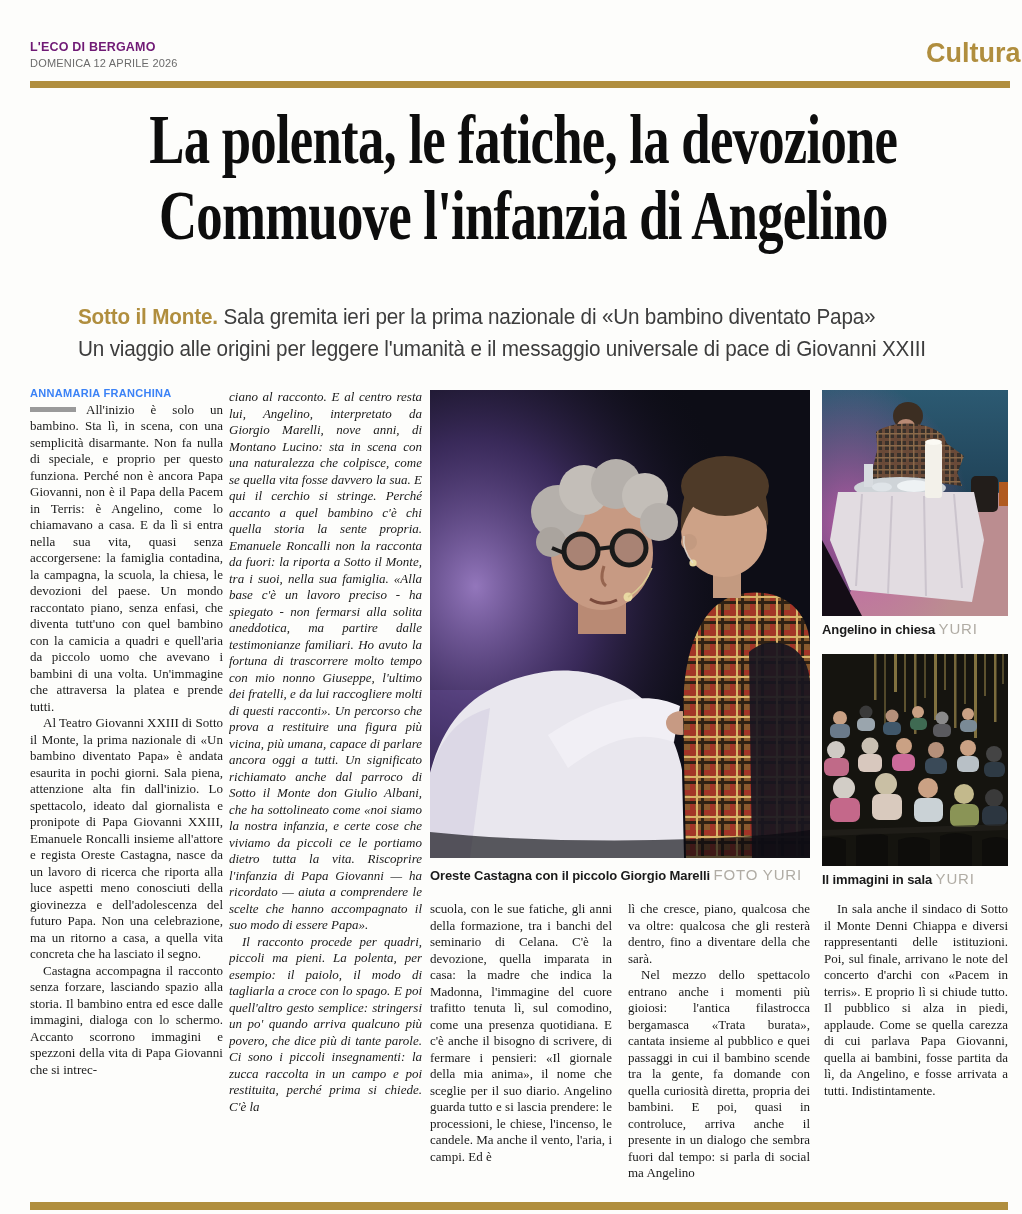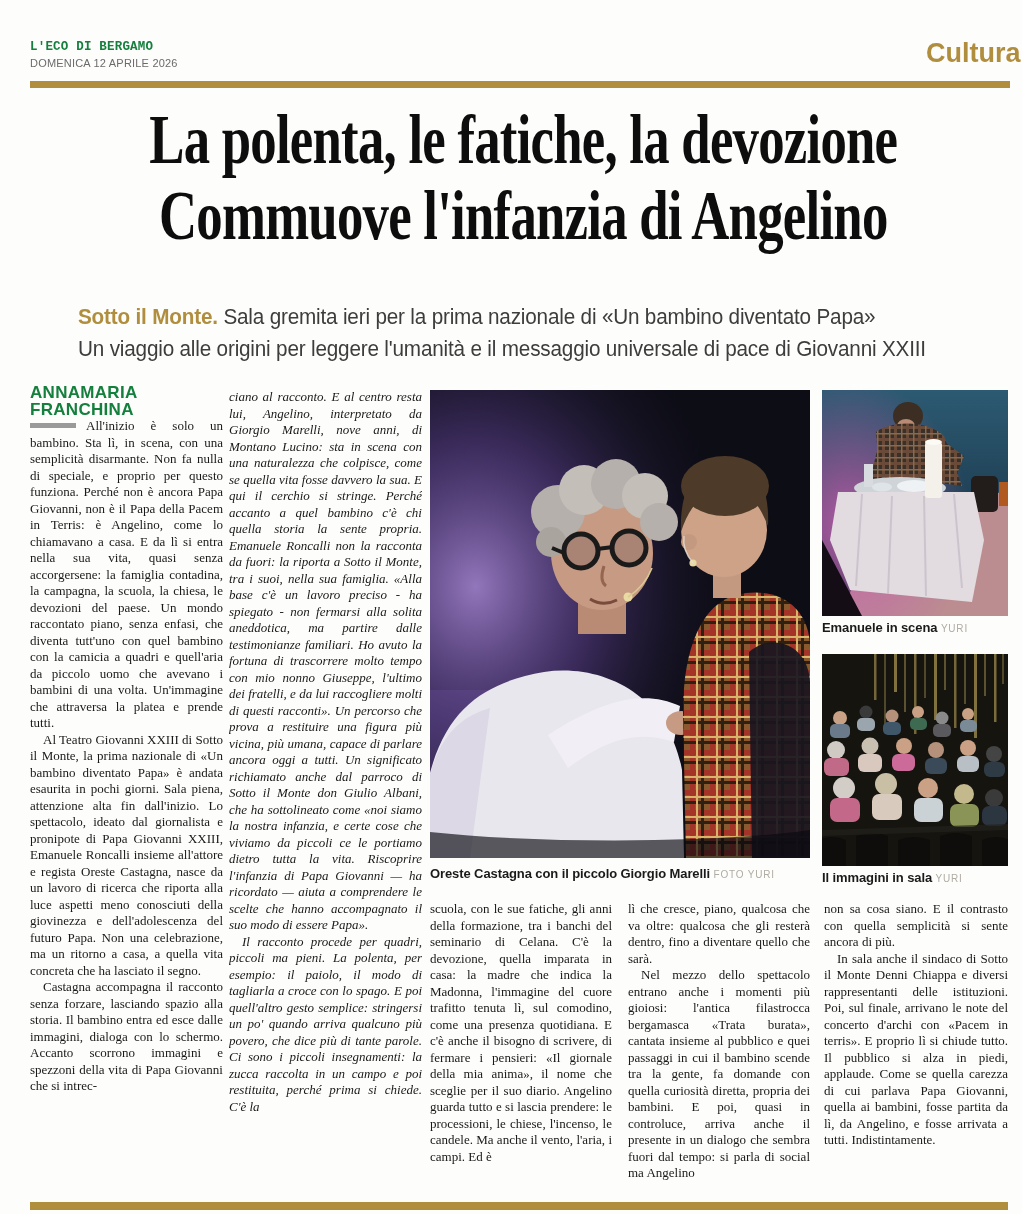--- a/index.html
+++ b/index.html
@@ -2,22 +2,22 @@
 <html lang="it"><head>
 <meta charset="utf-8">
 <style>
   html,body{margin:0;padding:0;background:#e8e8e8;}
   #page{
     position:relative;width:1022px;height:1214px;margin:0 auto;
     background:#fdfdfb;overflow:hidden;
     font-family:"Liberation Serif", serif;color:#1b1b1b;
   }
   
-  .masthead-name{position:absolute;left:30px;top:40px;font-family:Liberation Mono, monospace;
-    font-weight:bold;font-size:12.5px;letter-spacing:.2px;color:#15803d;}
+  .masthead-name{position:absolute;left:30px;top:40px;font-family:Liberation Sans, sans-serif;
+    font-weight:bold;font-size:12.5px;letter-spacing:.2px;color:#701a75;}
   .masthead-date{position:absolute;left:30px;top:57px;font-family:"Liberation Sans",sans-serif;
     font-size:11px;color:#6b6b6b;letter-spacing:.2px;}
   .section-label{position:absolute;left:926px;top:38px;font-family:"Liberation Sans",sans-serif;
     font-weight:bold;font-size:27px;white-space:nowrap;}
   .rule-top{position:absolute;left:30px;top:81px;width:980px;height:7px;}
   .rule-bottom{position:absolute;left:30px;top:1202px;width:978px;height:8px;}
   
   .headline{position:absolute;left:26px;top:102px;width:996px;height:190px;overflow:visible;text-align:center;}
   .headline-inner{width:1300px;transform:scaleX(0.765);transform-origin:0 0;
     font-family:"Liberation Serif",serif;font-weight:bold;color:#0d0d0d;
@@ -27,30 +27,30 @@
   .standfirst{position:absolute;left:30px;top:301px;width:992px;margin-left:48px;}
   .standfirst-inner{width:1080px;transform:scaleX(0.92);transform-origin:0 0;
     font-family:"Liberation Sans",sans-serif;font-size:22.5px;line-height:32px;
     color:#3d3d3d;letter-spacing:-.2px;}
   .kicker{font-weight:bold;}
   
   .bodycol{position:absolute;overflow:hidden;text-align:justify;
     font-size:13px;line-height:16.5px;color:#191919;}
   .bodycol p{margin:0;}
   .bodycol p.ind{text-indent:13px;}
-  .byline{font-family:"Liberation Sans",sans-serif;font-weight:bold;font-size:17px;
-    letter-spacing:.3px;color:#15803d;margin:0 0 7px 0;text-align:left;}
+  .byline{font-family:"Liberation Sans",sans-serif;font-weight:bold;font-size:11px;
+    letter-spacing:.3px;color:#3b82f6;margin:0 0 7px 0;text-align:left;}
   .lead-dash{display:inline-block;width:46px;height:5px;background:#9a9a9a;
     margin-right:10px;vertical-align:2px;}
   
   .photo{position:absolute;display:block;}
   .photo svg{display:block;width:100%;height:100%;}
   .caption{position:absolute;font-family:"Liberation Sans",sans-serif;font-size:13px;
     font-weight:bold;color:#1a1a1a;letter-spacing:-.1px;}
-  .credit{font-weight:normal;font-size:10px;color:#b0aca4;letter-spacing:.8px;}
+  .credit{font-weight:normal;font-size:15px;color:#b0aca4;letter-spacing:.8px;}
 </style>
 </head>
 <body>
 
 <div id="page">
 
   <div class="masthead-name">L'ECO DI BERGAMO</div>
   <div class="masthead-date">DOMENICA 12 APRILE 2026</div>
   <div class="section-label" style="color:#b08e3e;">Cultura e</div>
   <div class="rule-top" style="background:#b08e3e;"></div>
@@ -185,21 +185,21 @@
       <path d="M40,104 L34,196 M70,106 L66,204 M102,106 L104,206 M132,104 L140,198" stroke="#c6bec8" stroke-width="2" fill="none" opacity="0.8"></path>
 
       <ellipse cx="92" cy="96" rx="17" ry="6" fill="#eef2f4"></ellipse>
       <rect x="42" y="74" width="9" height="23" fill="#d8dce0"></rect>
       <ellipse cx="60" cy="97" rx="10" ry="4.5" fill="#dfe4e8"></ellipse>
       <rect x="103" y="52" width="17" height="56" rx="3" fill="#f3f1ea"></rect>
       <ellipse cx="111.5" cy="52" rx="8.5" ry="3" fill="#fbfaf4"></ellipse>
     </svg>
   </div>
   <div class="caption" style="left:822px;top:620px;width:186px;">
-    <span>Emanuele in scena</span>
+    <span>Angelino in chiesa</span>
     <span class="credit">YURI</span>
   </div>
 
   <div class="photo" style="left:822px;top:654px;width:186px;height:212px;">
     <svg viewBox="0 0 186 212" preserveAspectRatio="none">
       <rect width="186" height="212" fill="#15140f"></rect>
 
       <g fill="#8d7b45">
         <rect x="52" y="0" width="2.5" height="46" opacity="0.8"></rect>
           <rect x="62" y="0" width="2" height="70" opacity="0.5"></rect>
@@ -270,23 +270,22 @@
   </div>
   <div class="caption" style="left:822px;top:870px;width:186px;">
     <span>Il immagini in sala</span>
     <span class="credit">YURI</span>
   </div>
 
   <div class="bodycol" style="left:430px;top:901px;width:182px;height:292px;">
     <p>scuola, con le sue fatiche, gli anni della formazione, tra i banchi del seminario di Celana. C'è la devozione, quella imparata in casa: la madre che indica la Madonna, l'immagine del cuore trafitto tenuta lì, sul comodino, come una presenza quotidiana. E c'è anche il bisogno di scrivere, di fermare i pensieri: «Il giornale della mia anima», il nome che sceglie per il suo diario. Angelino guarda tutto e si lascia prendere: le processioni, le chiese, l'incenso, le candele. Ma anche il vento, l'aria, i campi. Ed è</p>
   </div>
   <div class="bodycol" style="left:628px;top:901px;width:182px;height:292px;">
-    <p>lì che cresce, piano, qualcosa che va oltre: qualcosa che gli resterà dentro, fino a diventare quello che sarà.</p>
+    <p>lì che cresce, piano, qualcosa che va oltre: qualcosa che gli resterà dentro, fino a diventare della che sarà.</p>
     <p class="ind">Nel mezzo dello spettacolo entrano anche i momenti più gioiosi: l'antica filastrocca bergamasca «Trata burata», cantata insieme al pubblico e quei passaggi in cui il bambino scende tra la gente, fa domande con quella curiosità diretta, propria dei bambini. E poi, quasi in controluce, arriva anche il presente in un dialogo che sembra fuori dal tempo: si parla di social ma Angelino</p>
   </div>
   <div class="bodycol" style="left:824px;top:901px;width:184px;height:292px;">
-    <p>non sa cosa siano. E il contrasto con quella semplicità si sente ancora di più.</p>
     <p class="ind">In sala anche il sindaco di Sotto il Monte Denni Chiappa e diversi rappresentanti delle istituzioni. Poi, sul finale, arrivano le note del concerto d'archi con «Pacem in terris». E proprio lì si chiude tutto. Il pubblico si alza in piedi, applaude. Come se quella carezza di cui parlava Papa Giovanni, quella ai bambini, fosse partita da lì, da Angelino, e fosse arrivata a tutti. Indistintamente.</p>
   </div>
 
   <div class="rule-bottom" style="background:#b08e3e;"></div>
 
 </div>
 
 </body></html>

